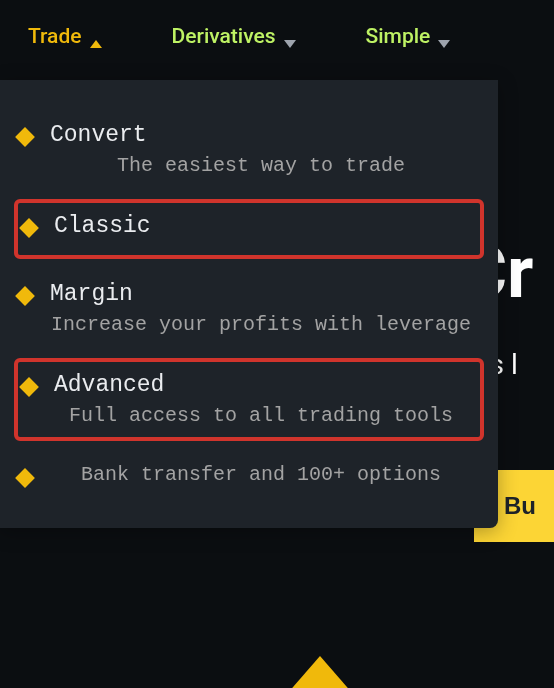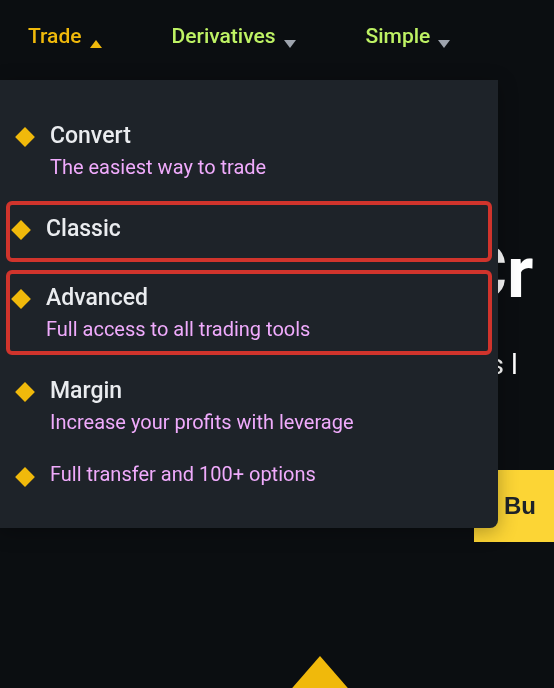--- a/index.html
+++ b/index.html
@@ -90,32 +90,33 @@
     .dropdown {
       position: absolute;
       top: 80px;
       left: 0;
       width: 498px;
       background: #1e2329;
       border-radius: 0 0 8px 0;
       padding: 28px 0 28px 0;
       z-index: 10;
       box-shadow: 0 4px 20px rgba(0,0,0,0.3);
+      font-family: Liberation Mono, monospace;
     }
     
     .menu-item {
       padding: 14px 26px 14px 50px;
       position: relative;
       cursor: pointer;
     }
     
     .menu-item.highlighted {
       border: 4px solid #d0342c;
       border-radius: 6px;
-      margin: 8px 6px;
+      margin: 8px 14px;
       padding: 10px 12px 10px 36px;
     }
     
     .diamond {
       position: absolute;
       left: 18px;
       top: 22px;
       width: 14px;
       height: 14px;
       background: #f0b90b;
@@ -127,23 +128,24 @@
       top: 18px;
     }
     
     .menu-title {
       color: #eaecef;
       font-size: 23px;
       font-weight: 500;
       margin-bottom: 6px;
     }
     .menu-desc {
-      color: #f0abfc;
+      color: #a3a3a3;
       font-size: 20px;
       font-weight: 400;
+      text-align: center;
     }
     
     .bottom-dark {
       position: absolute;
       bottom: 0;
       left: 0;
       right: 0;
       height: 38px;
       background: #0b0e11;
       z-index: 15;
@@ -190,33 +192,33 @@
     <div class="diamond"></div>
     <div class="menu-title">Convert</div>
     <div class="menu-desc">The easiest way to trade</div>
   </div>
 
   <div class="menu-item highlighted">
     <div class="diamond"></div>
     <div class="menu-title">Classic</div>
   </div>
 
+  <div class="menu-item">
+    <div class="diamond"></div>
+    <div class="menu-title">Margin</div>
+    <div class="menu-desc">Increase your profits with leverage</div>
+  </div>
+
   <div class="menu-item highlighted">
     <div class="diamond"></div>
     <div class="menu-title">Advanced</div>
     <div class="menu-desc">Full access to all trading tools</div>
   </div>
 
   <div class="menu-item">
     <div class="diamond"></div>
-    <div class="menu-title">Margin</div>
-    <div class="menu-desc">Increase your profits with leverage</div>
-  </div>
-
-  <div class="menu-item">
-    <div class="diamond"></div>
-    <div class="menu-desc">Full transfer and 100+ options</div>
+    <div class="menu-desc">Bank transfer and 100+ options</div>
   </div>
 
 </div>
 
 <div class="bottom-dark"></div>
 <div class="bottom-tri"></div>
 
 </body></html>

